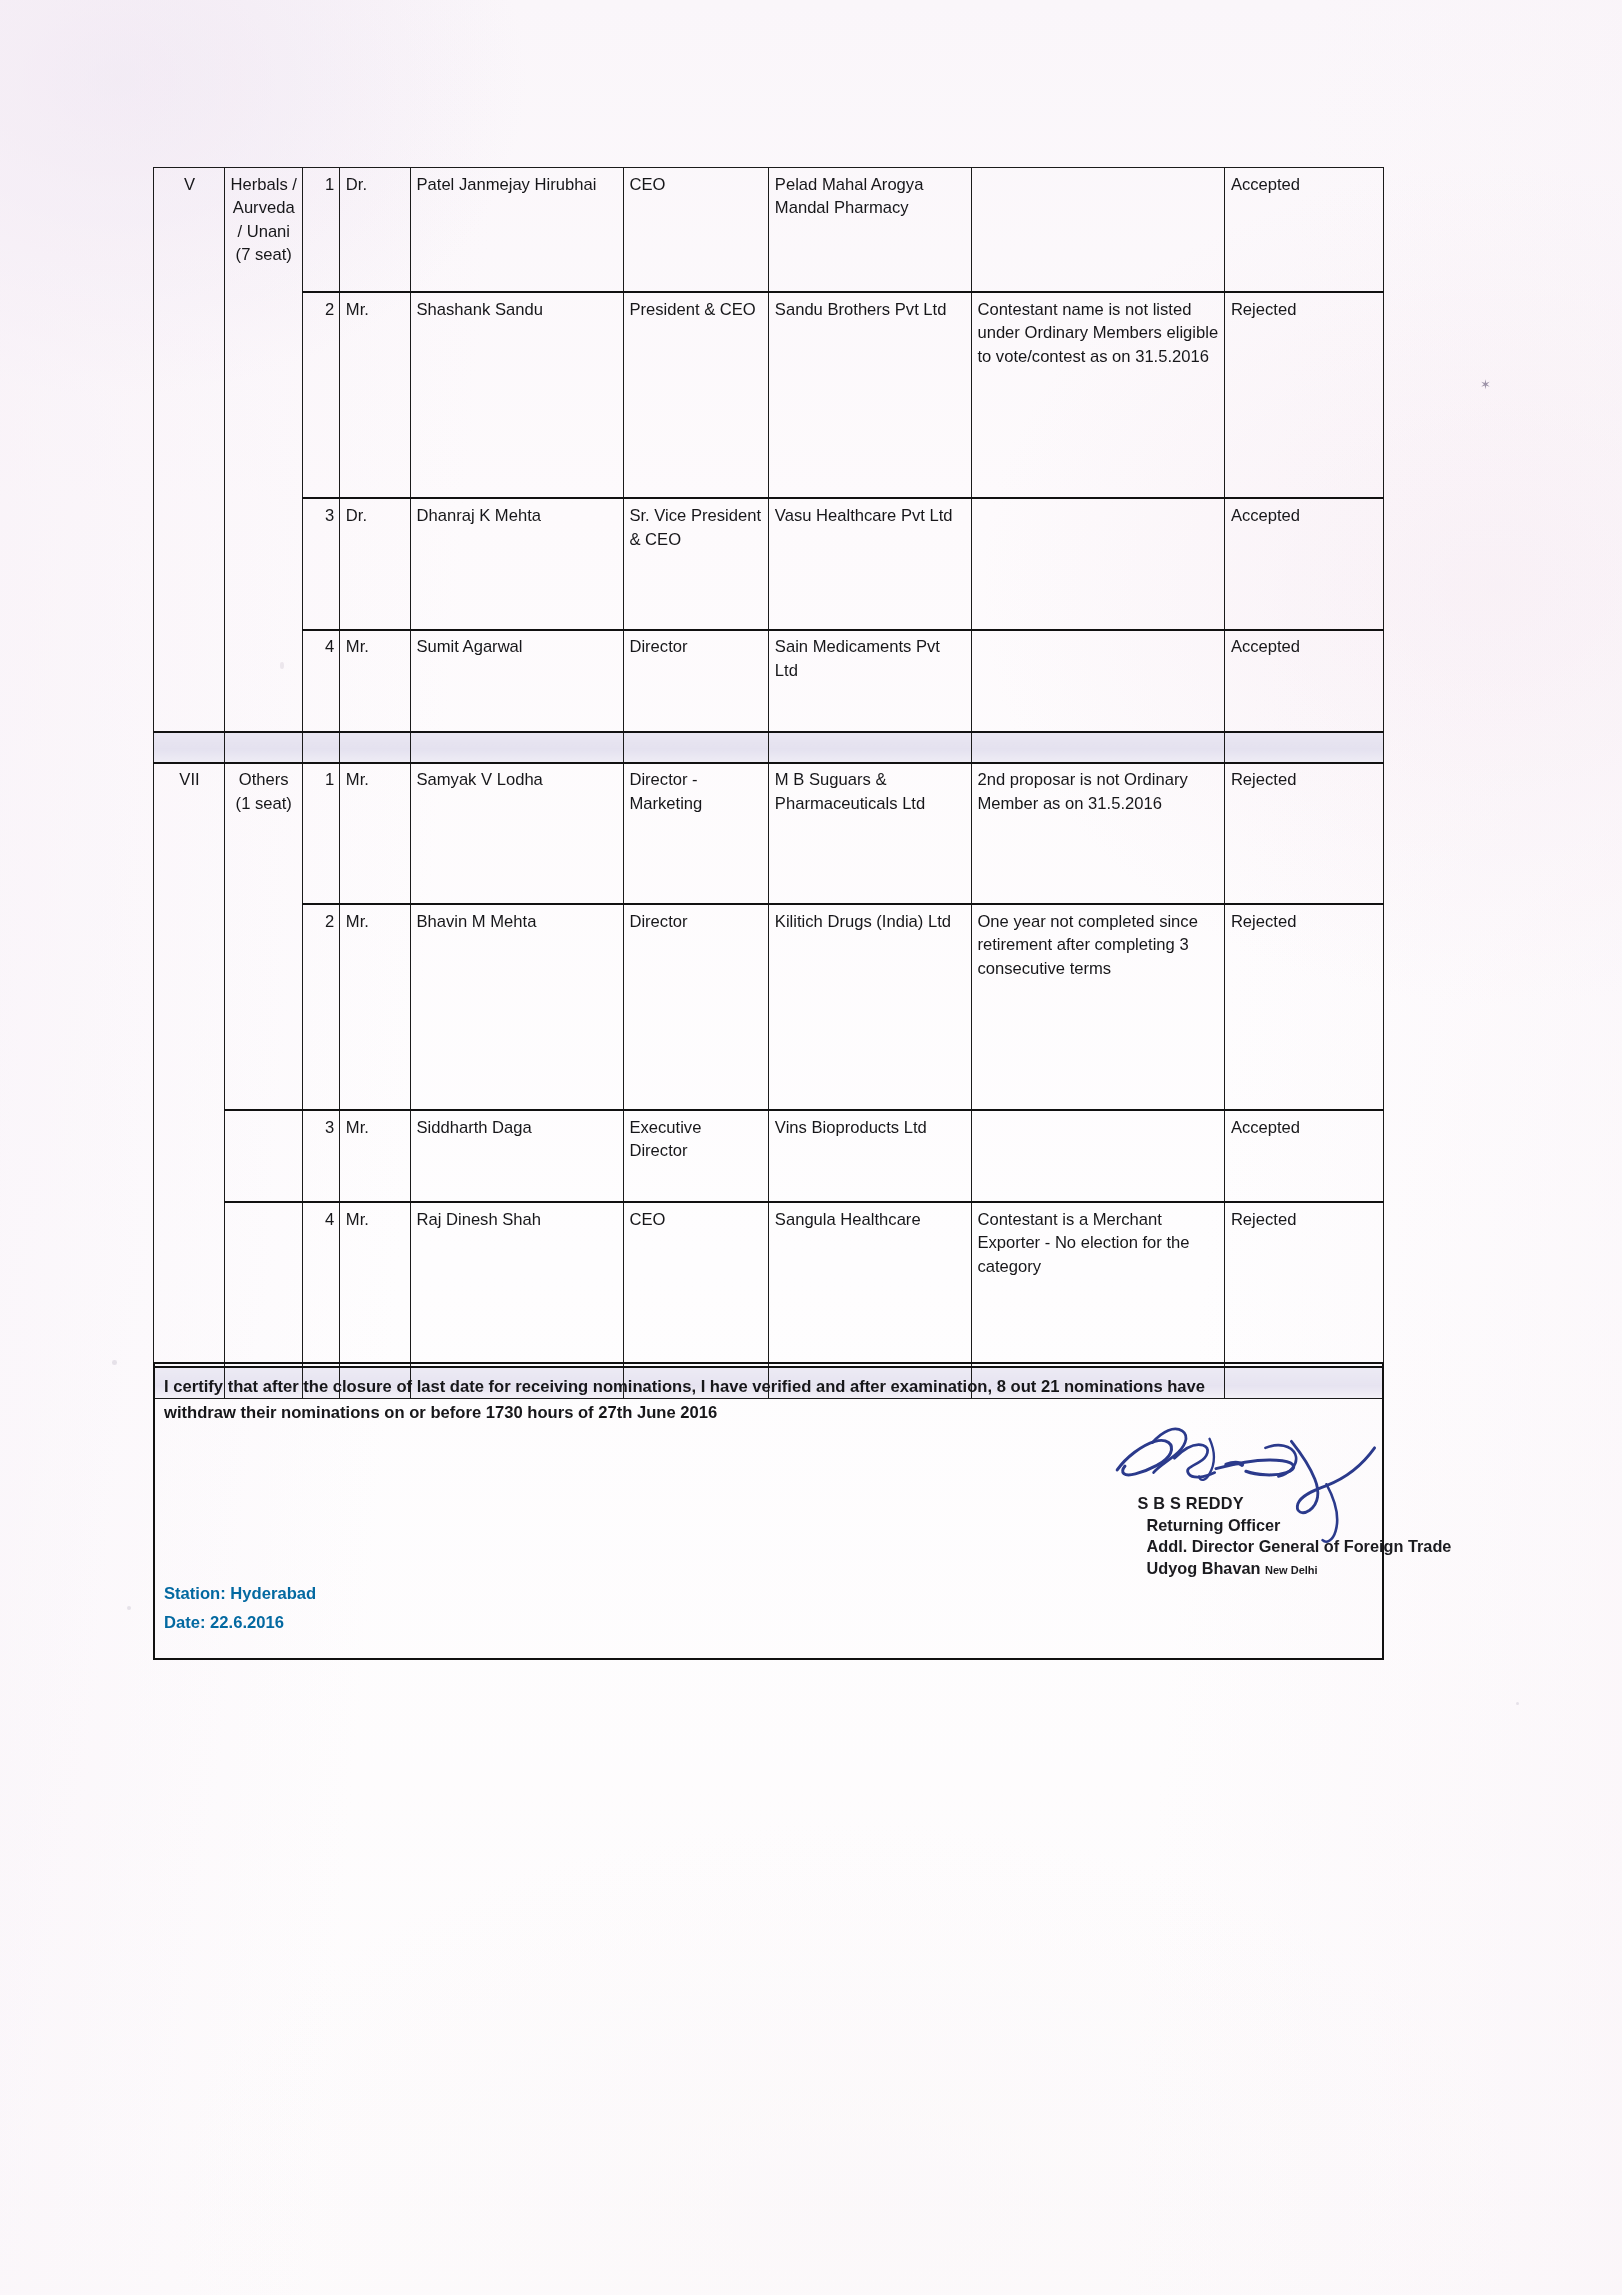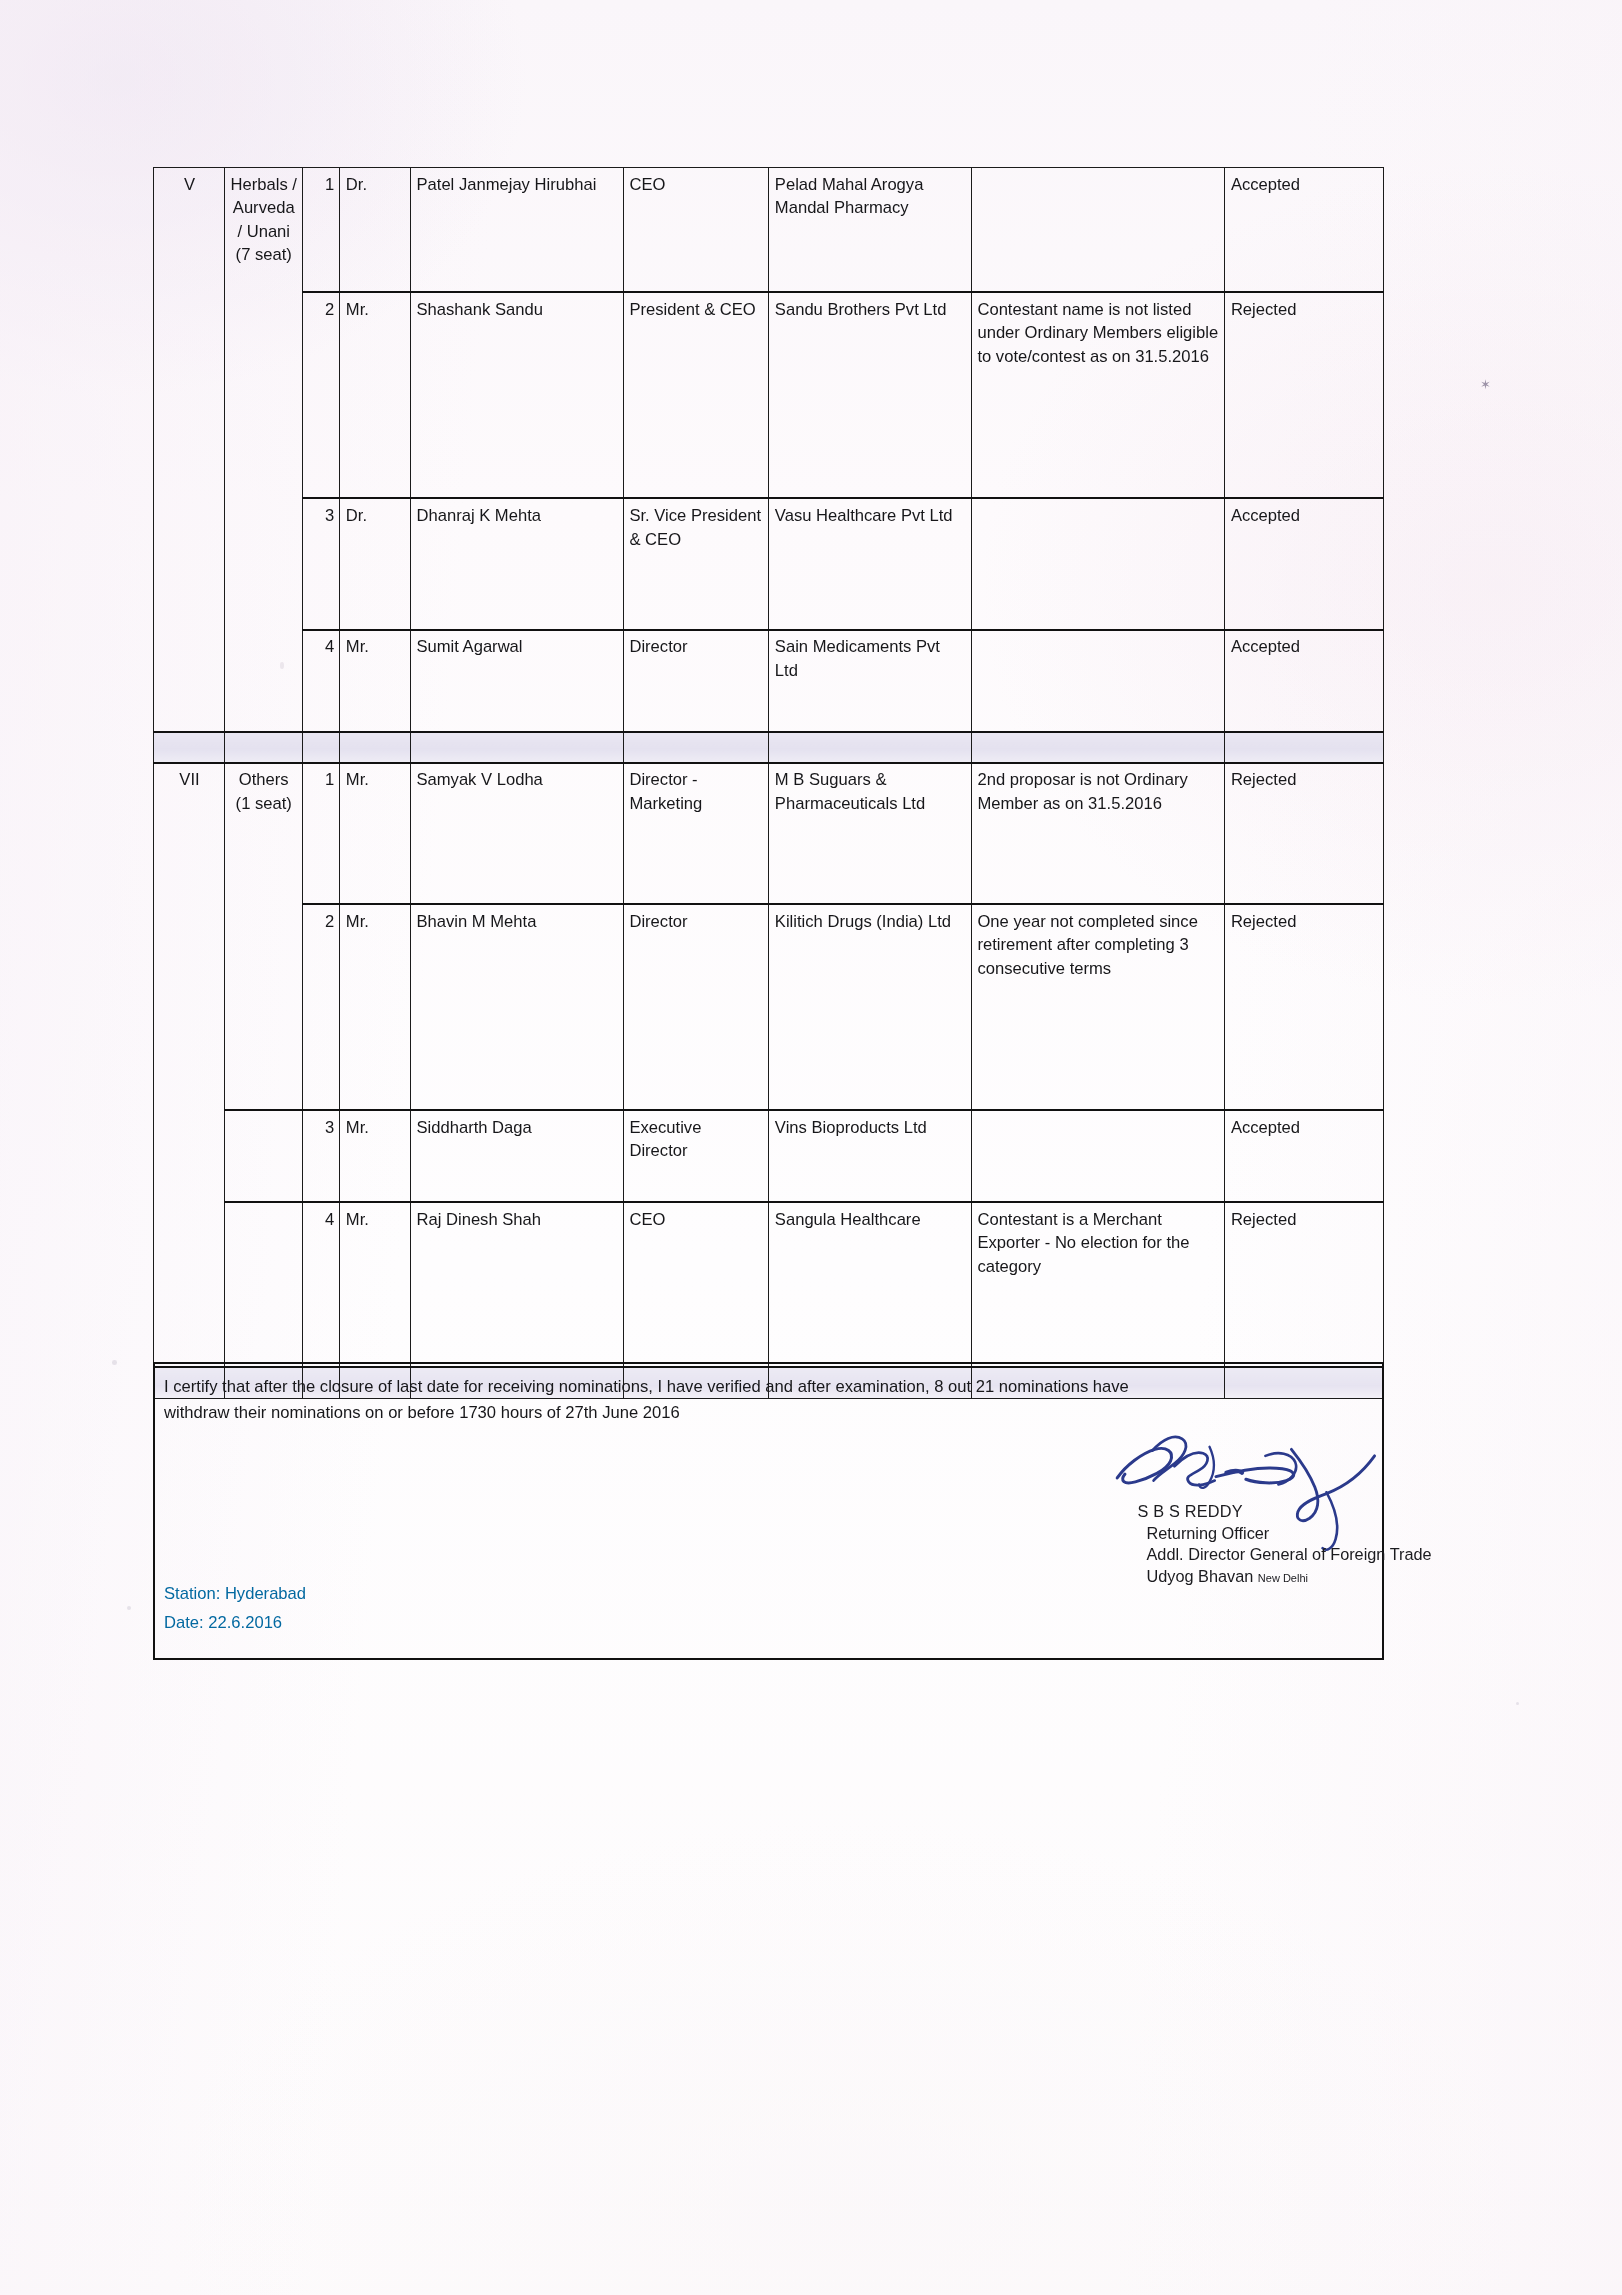--- a/index.html
+++ b/index.html
@@ -54,25 +54,25 @@
     background:linear-gradient(180deg,#e9e6f2 0%, #e4e1ef 55%, #eeecf5 100%);
     border-top:2.2px solid #111;border-bottom:1px solid #1b1b1b;}
   tr.spacer-thin td{height:30px;padding:0;
     background:linear-gradient(180deg,#eceaf4 0%, #e6e3f0 60%, #f2f0f7 100%);
     border-top:2.1px solid #111;border-bottom:1px solid #1b1b1b;}
   tr.toprule td{border-top:2.1px solid #111;}
 
   
   .certbox{position:absolute;left:153px;top:1362px;width:1231px;height:298px;
     border:2px solid #111;border-top:2.2px solid #111;
-    box-sizing:border-box;}
+    box-sizing:border-box;font-weight:bold;}
   .cert-text{position:absolute;left:9px;top:10.4px;width:1197px;
     font-size:16.6px;line-height:1.52;color:#17171a;}
   .cert-text p{margin:0;}
-  .sign-wrap{position:absolute;left:963px;top:72px;width:260px;height:169px;}
+  .sign-wrap{position:absolute;left:963px;top:64px;width:260px;height:169px;}
   .sig-svg{position:absolute;left:-6.5px;top:-9px;}
   .sig-lines{position:absolute;left:19.5px;top:65px;font-size:16.3px;line-height:1.33;color:#1b1b1f;white-space:nowrap;}
   .sig-lines .nm{letter-spacing:0.2px;}
   .sig-lines .ind{padding-left:9px;}
   .sig-lines .city{font-size:11px;}
   .footer-left{position:absolute;left:9px;top:215px;font-size:16.6px;line-height:1.75;color:#0369a1;}
 
   .stray{position:absolute;color:#9d93a8;font-size:13px;pointer-events:none;}
 </style>
 </head>

